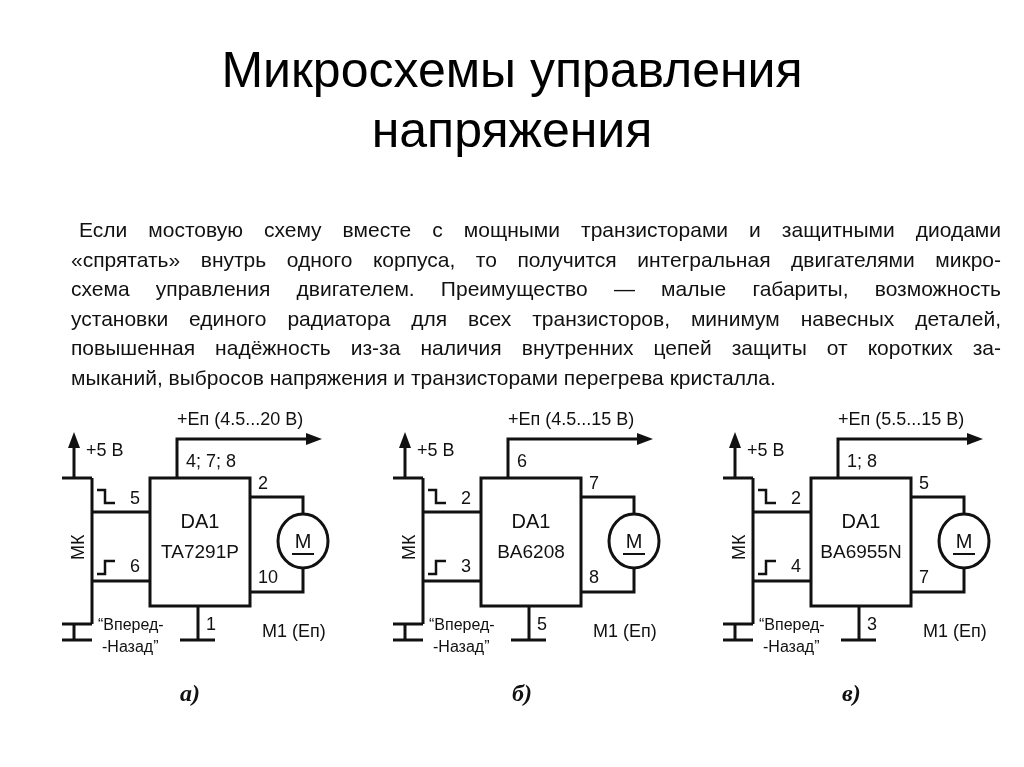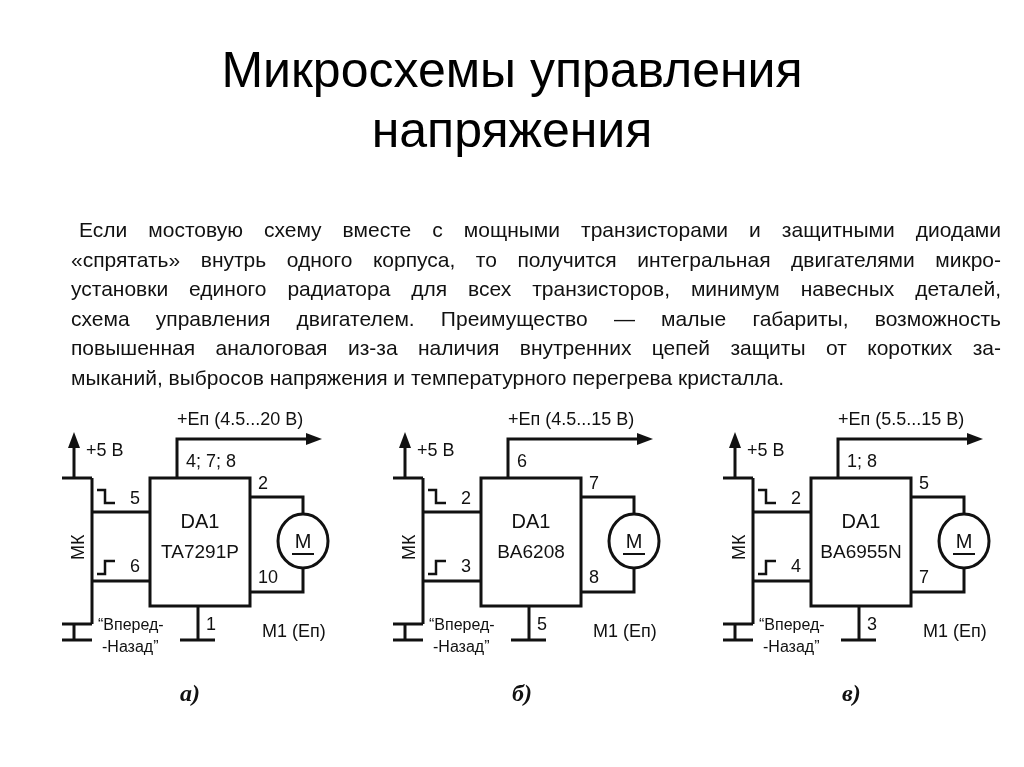--- a/index.html
+++ b/index.html
@@ -27,24 +27,24 @@
 <body>
 
 <div class="title">
   <div>Микросхемы управления</div>
   <div>напряжения</div>
 </div>
 
 <p class="paragraph">
   <span class="line first">Если мостовую схему вместе с мощными транзисторами и защитными диодами</span>
   <span class="line">«спрятать» внутрь одного корпуса, то получится интегральная двигателями микро-</span>
+  <span class="line">схема управления двигателем. Преимущество — малые габариты, возможность</span>
   <span class="line">установки единого радиатора для всех транзисторов, минимум навесных деталей,</span>
-  <span class="line">схема управления двигателем. Преимущество — малые габариты, возможность</span>
-  <span class="line">повышенная аналоговая из-за наличия внутренних цепей защиты от коротких за-</span>
-  <span class="line last">мыканий, выбросов напряжения и температурного перегрева кристалла.</span>
+  <span class="line">повышенная надёжность из-за наличия внутренних цепей защиты от коротких за-</span>
+  <span class="line last">мыканий, выбросов напряжения и транзисторами перегрева кристалла.</span>
 </p>
 
 <svg class="figure-svg" viewBox="0 395 1024 300" xmlns="http://www.w3.org/2000/svg">
 
   <g id="circuit-0" transform="translate(0,0)">
       <rect x="150" y="478" width="100" height="128" stroke="#111" stroke-width="3" fill="none"></rect>
       <text x="200" y="528" font-family="&quot;Liberation Sans&quot;, sans-serif" font-size="20" fill="#111" text-anchor="middle">DA1</text>
       <text x="200" y="558" font-family="&quot;Liberation Sans&quot;, sans-serif" font-size="19" fill="#111" text-anchor="middle">TA7291P</text>
       <polyline points="177,478 177,439 312,439" stroke="#111" stroke-width="3" fill="none"></polyline>
       <polygon points="322,439 306,433 306,445" fill="#111"></polygon>

